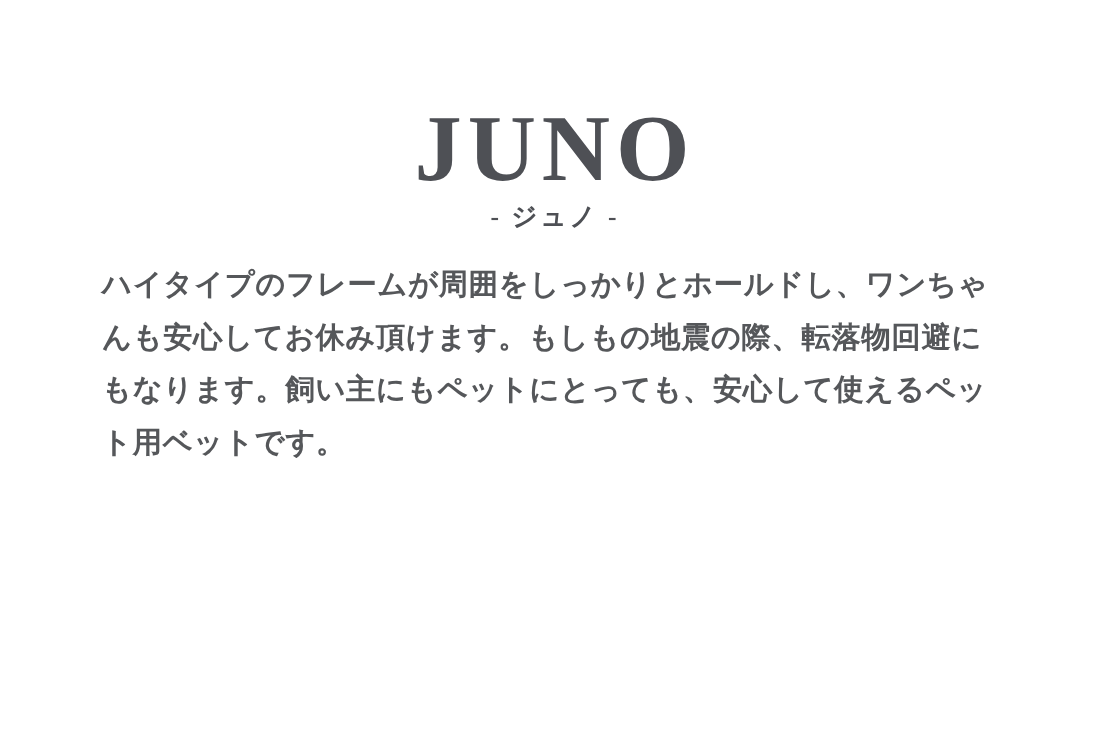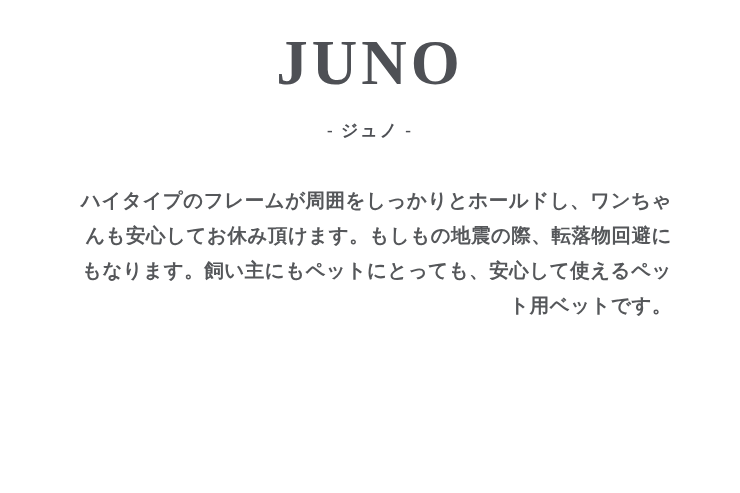--- a/index.html
+++ b/index.html
@@ -10,57 +10,57 @@
     width: 740px;
     height: 493px;
     background: var(--background, #ffffff);
     overflow: hidden;
     font-family: "Liberation Sans", "DejaVu Sans", sans-serif;
   }
   .page {
     width: 740px;
     height: 493px;
     box-sizing: border-box;
-    padding-top: 32px;
+    padding-top: 68px;
     text-align: center;
   }
   .logo {
     margin: 0;
     font-family: "Liberation Serif", "DejaVu Serif", serif;
     font-weight: 600;
     font-size: 63px;
     line-height: 1;
     letter-spacing: 4px;
     color: var(--logo-text, #4e5055);
   }
   .subtitle {
-    margin-top: 24px;
+    margin-top: 2px;
     font-size: 17px;
     font-weight: 700;
     line-height: 24px;
     letter-spacing: 2px;
     color: var(--logo-text, #4e5055);
     font-family: Liberation Serif, serif;
   }
   .headline {
     margin: 28px auto 0;
     font-size: 23px;
     font-weight: 700;
     line-height: 32px;
     letter-spacing: 0.5px;
     color: var(--heading-text, #4f5154);
   }
   .body-text {
     width: 604px;
-    margin: 40px auto 0;
+    margin: 16px auto 0;
     font-size: 19.5px;
     font-weight: 700;
     line-height: 35px;
     letter-spacing: 0.5px;
-    text-align: right;
+    text-align: left;
     color: var(--body-text, #55575a);
   }
 </style>
 </head>
 <body>
 
 <div class="page">
   <h1 class="logo">JUNO</h1>
   <div class="subtitle">- ジュノ -</div>
   <p class="body-text">ハイタイプのフレームが周囲をしっかりとホールドし、ワンちゃんも安心してお休み頂けます。もしもの地震の際、転落物回避にもなります。飼い主にもペットにとっても、安心して使えるペット用ベットです。</p>

